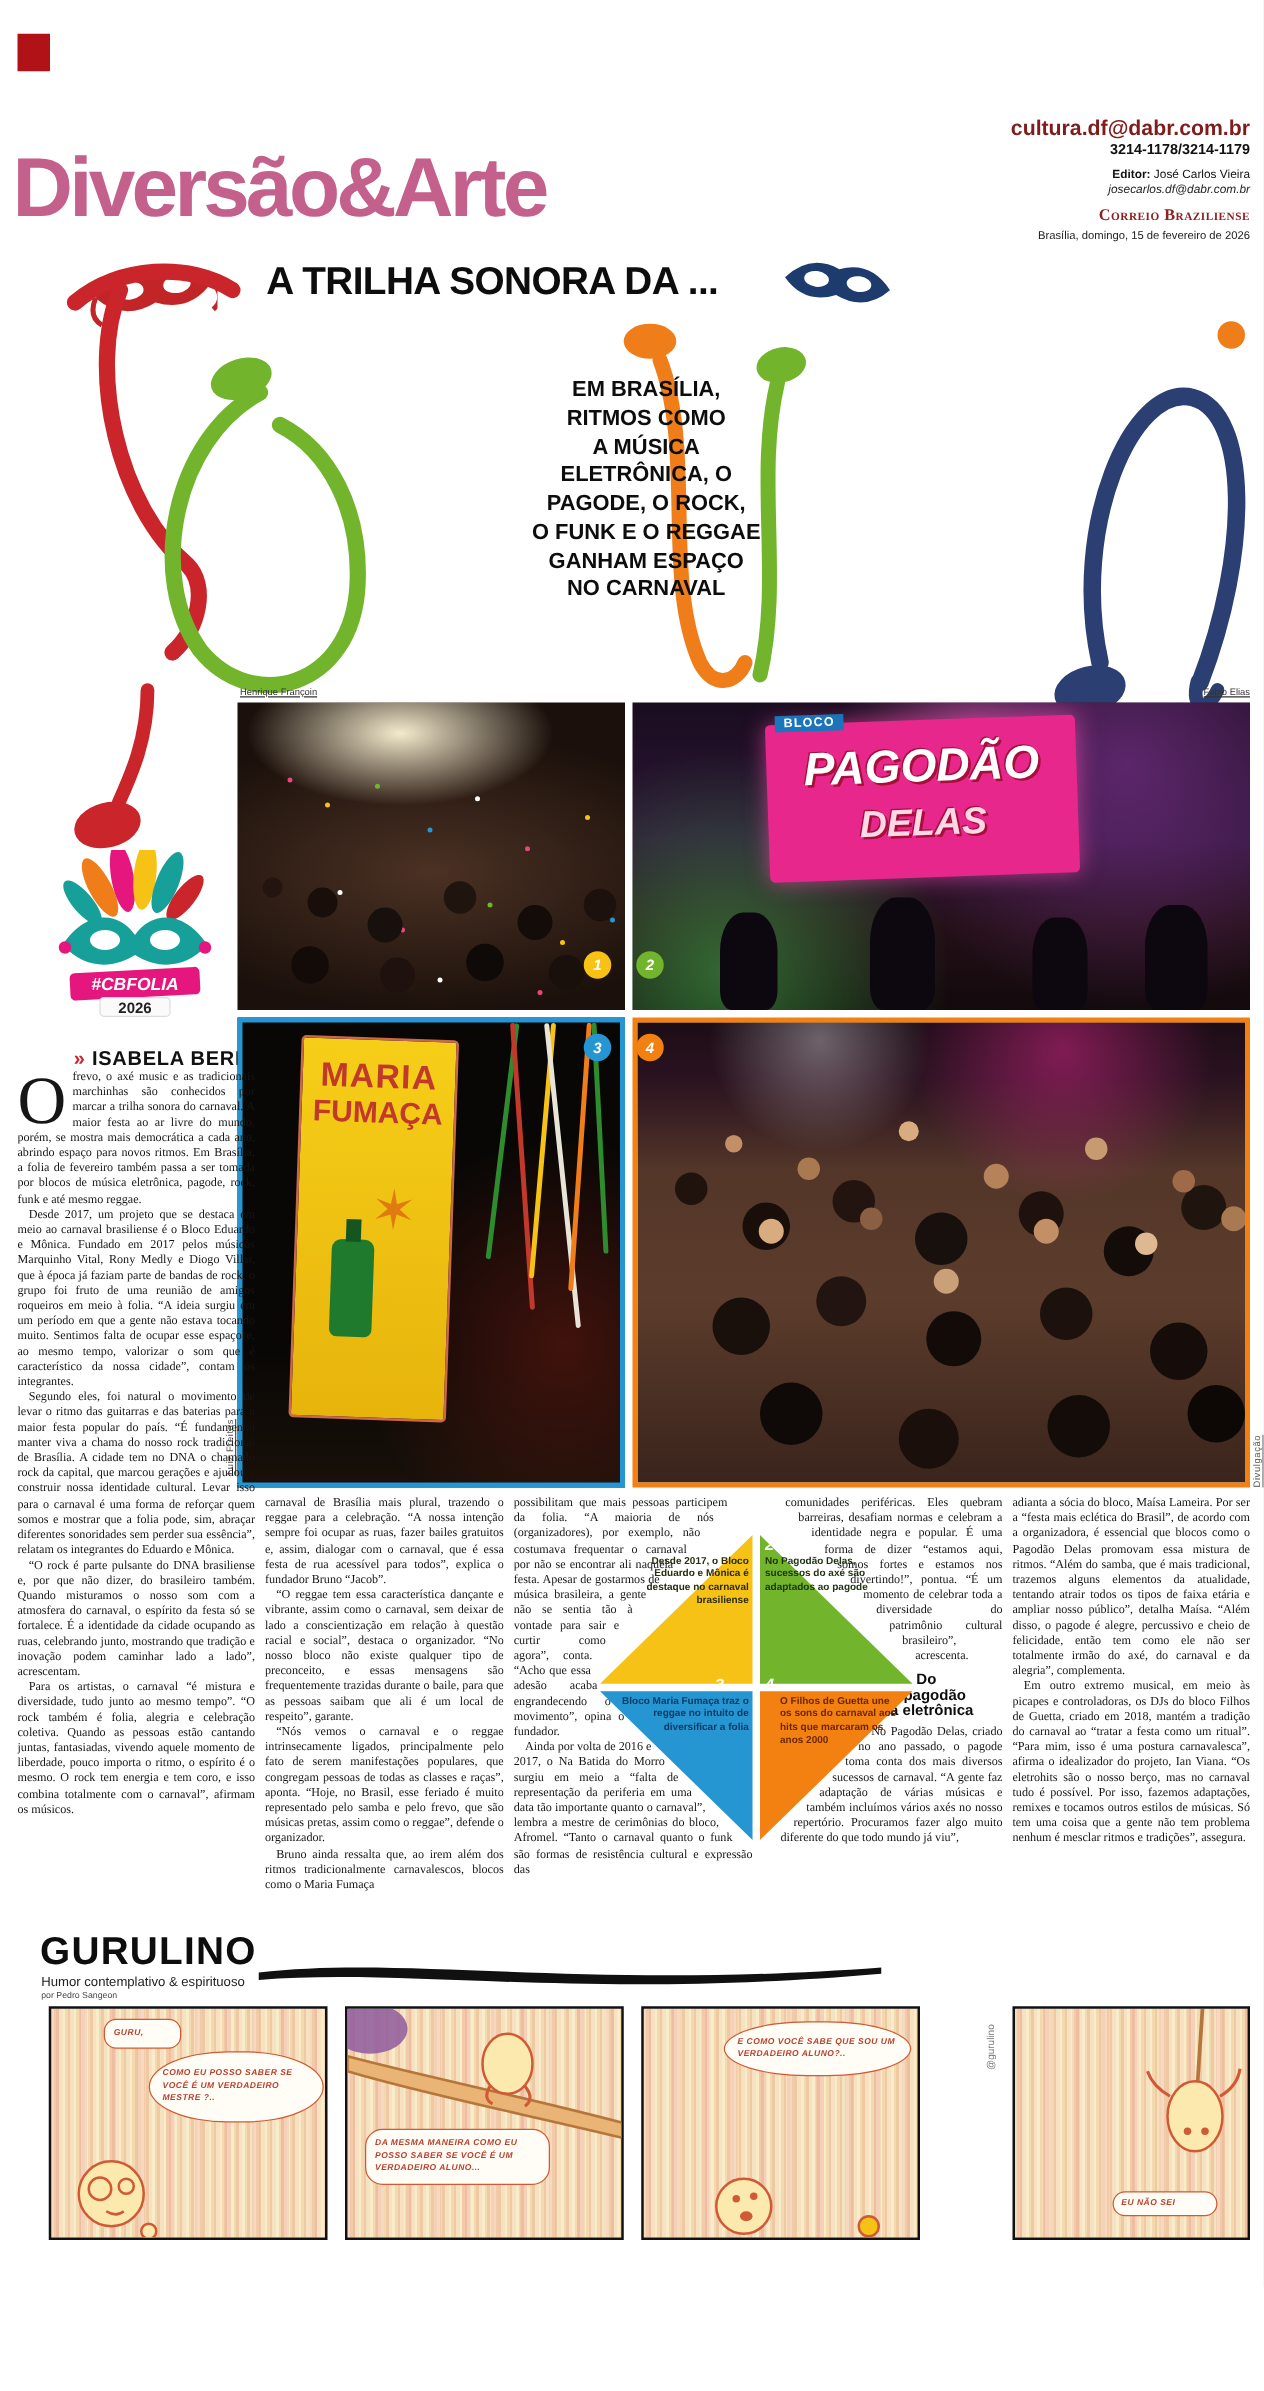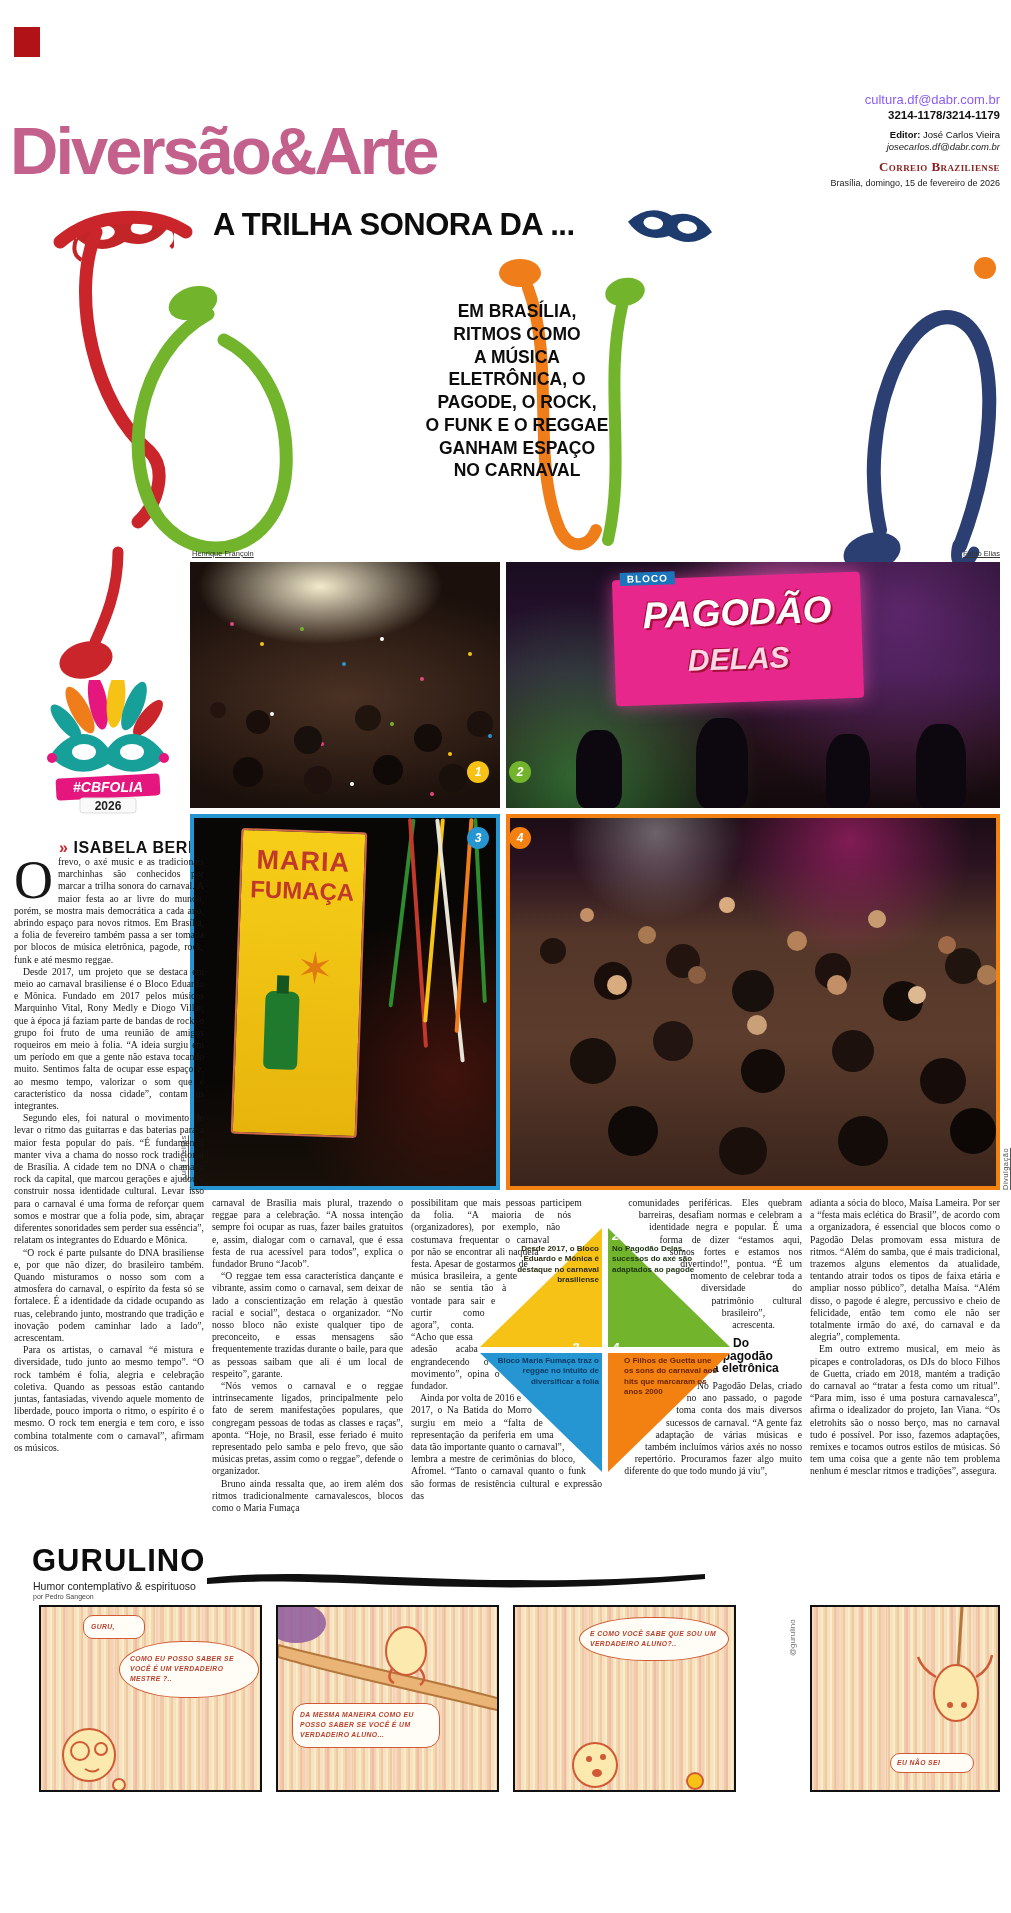--- a/index.html
+++ b/index.html
@@ -2,21 +2,21 @@
 <html><head>
 <meta charset="utf-8">
 <style>
   html,body{margin:0;padding:0;background:#e9e9e9;}
   #page{position:relative;width:1011px;height:1913px;background:#fff;overflow:hidden;
         font-family:"Liberation Sans",sans-serif;color:#111;}
   .abs{position:absolute;}
   
   #corner-square{left:14px;top:27px;width:26px;height:30px;background:#b01217;}
   #masthead{right:11px;top:92px;text-align:right;line-height:1.25;}
-  #mh-email{font-weight:normal;font-size:13px;color:#8b5cf6;}
+  #mh-email{font-weight:bold;font-size:17px;color:#7f1d1d;}
   #mh-phones{font-weight:bold;font-size:11.5px;color:#111;}
   #mh-editor{font-size:9.5px;margin-top:6px;}
   #mh-editor b{font-weight:bold;}
   #mh-editor-mail{font-size:9.5px;font-style:italic;color:#222;}
   #mh-brand{font-family:"Liberation Serif",serif;font-variant:small-caps;font-weight:bold;
             font-size:13px;color:#8a2222;margin-top:7px;letter-spacing:.4px;}
   #mh-date{font-size:9px;color:#222;margin-top:2px;}
   #section-title{left:10px;top:112px;font-size:67px;font-weight:bold;color:#c4608c;letter-spacing:-3px;}
   
   #headline{left:213px;top:207px;width:420px;font-size:31px;font-weight:bold;color:#0d0d0d;

